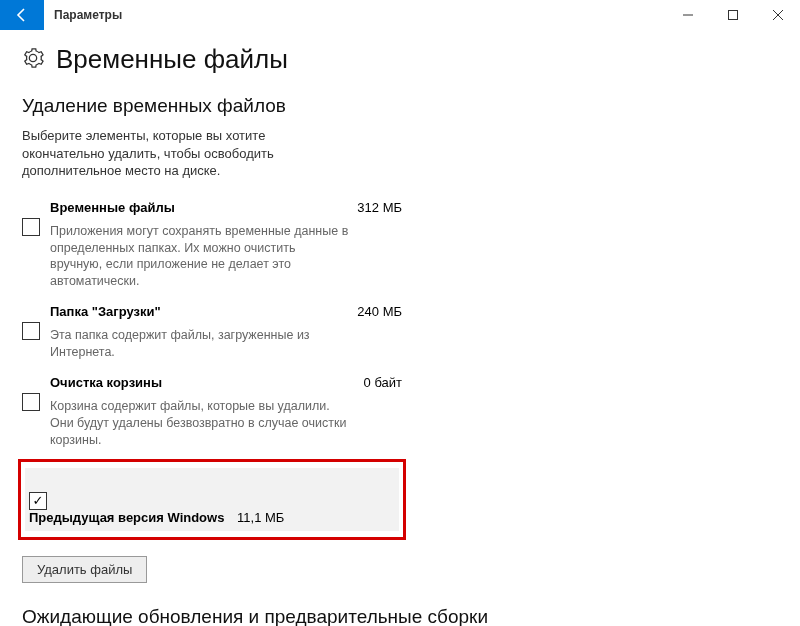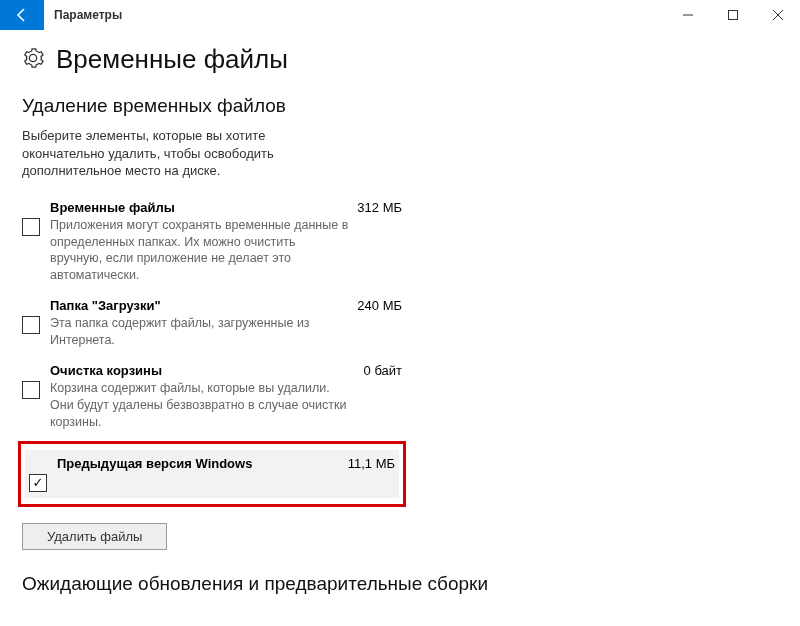--- a/index.html
+++ b/index.html
@@ -114,41 +114,42 @@
   .item-size {
     font-size: 13px;
     color: #000;
     min-width: 60px;
     text-align: right;
   }
   .item-desc {
     font-size: 12.5px;
     color: #666;
     line-height: 1.35;
-    margin-top: 2px;
+    margin-top: 8px;
     max-width: 300px;
   }
   .highlight-box {
     border: 3px solid #d40000;
     padding: 6px 4px 6px 4px;
     width: 388px;
     margin-left: -4px;
     margin-bottom: 12px;
   }
   .highlight-box .item {
     background: #f2f2f2;
     padding: 6px 4px;
     margin: 0;
     width: 100%;
+    flex-direction: column;
   }
   .delete-btn {
     display: inline-block;
     border: 1px solid #999;
     background: #eee;
-    padding: 5px 24px;
+    padding: 5px 14px;
     font-size: 13px;
     color: #333;
     cursor: pointer;
     margin-top: 4px;
     margin-bottom: 22px;
   }
   .pending-heading {
     font-size: 19px;
     font-weight: 400;
     line-height: 1.3;

